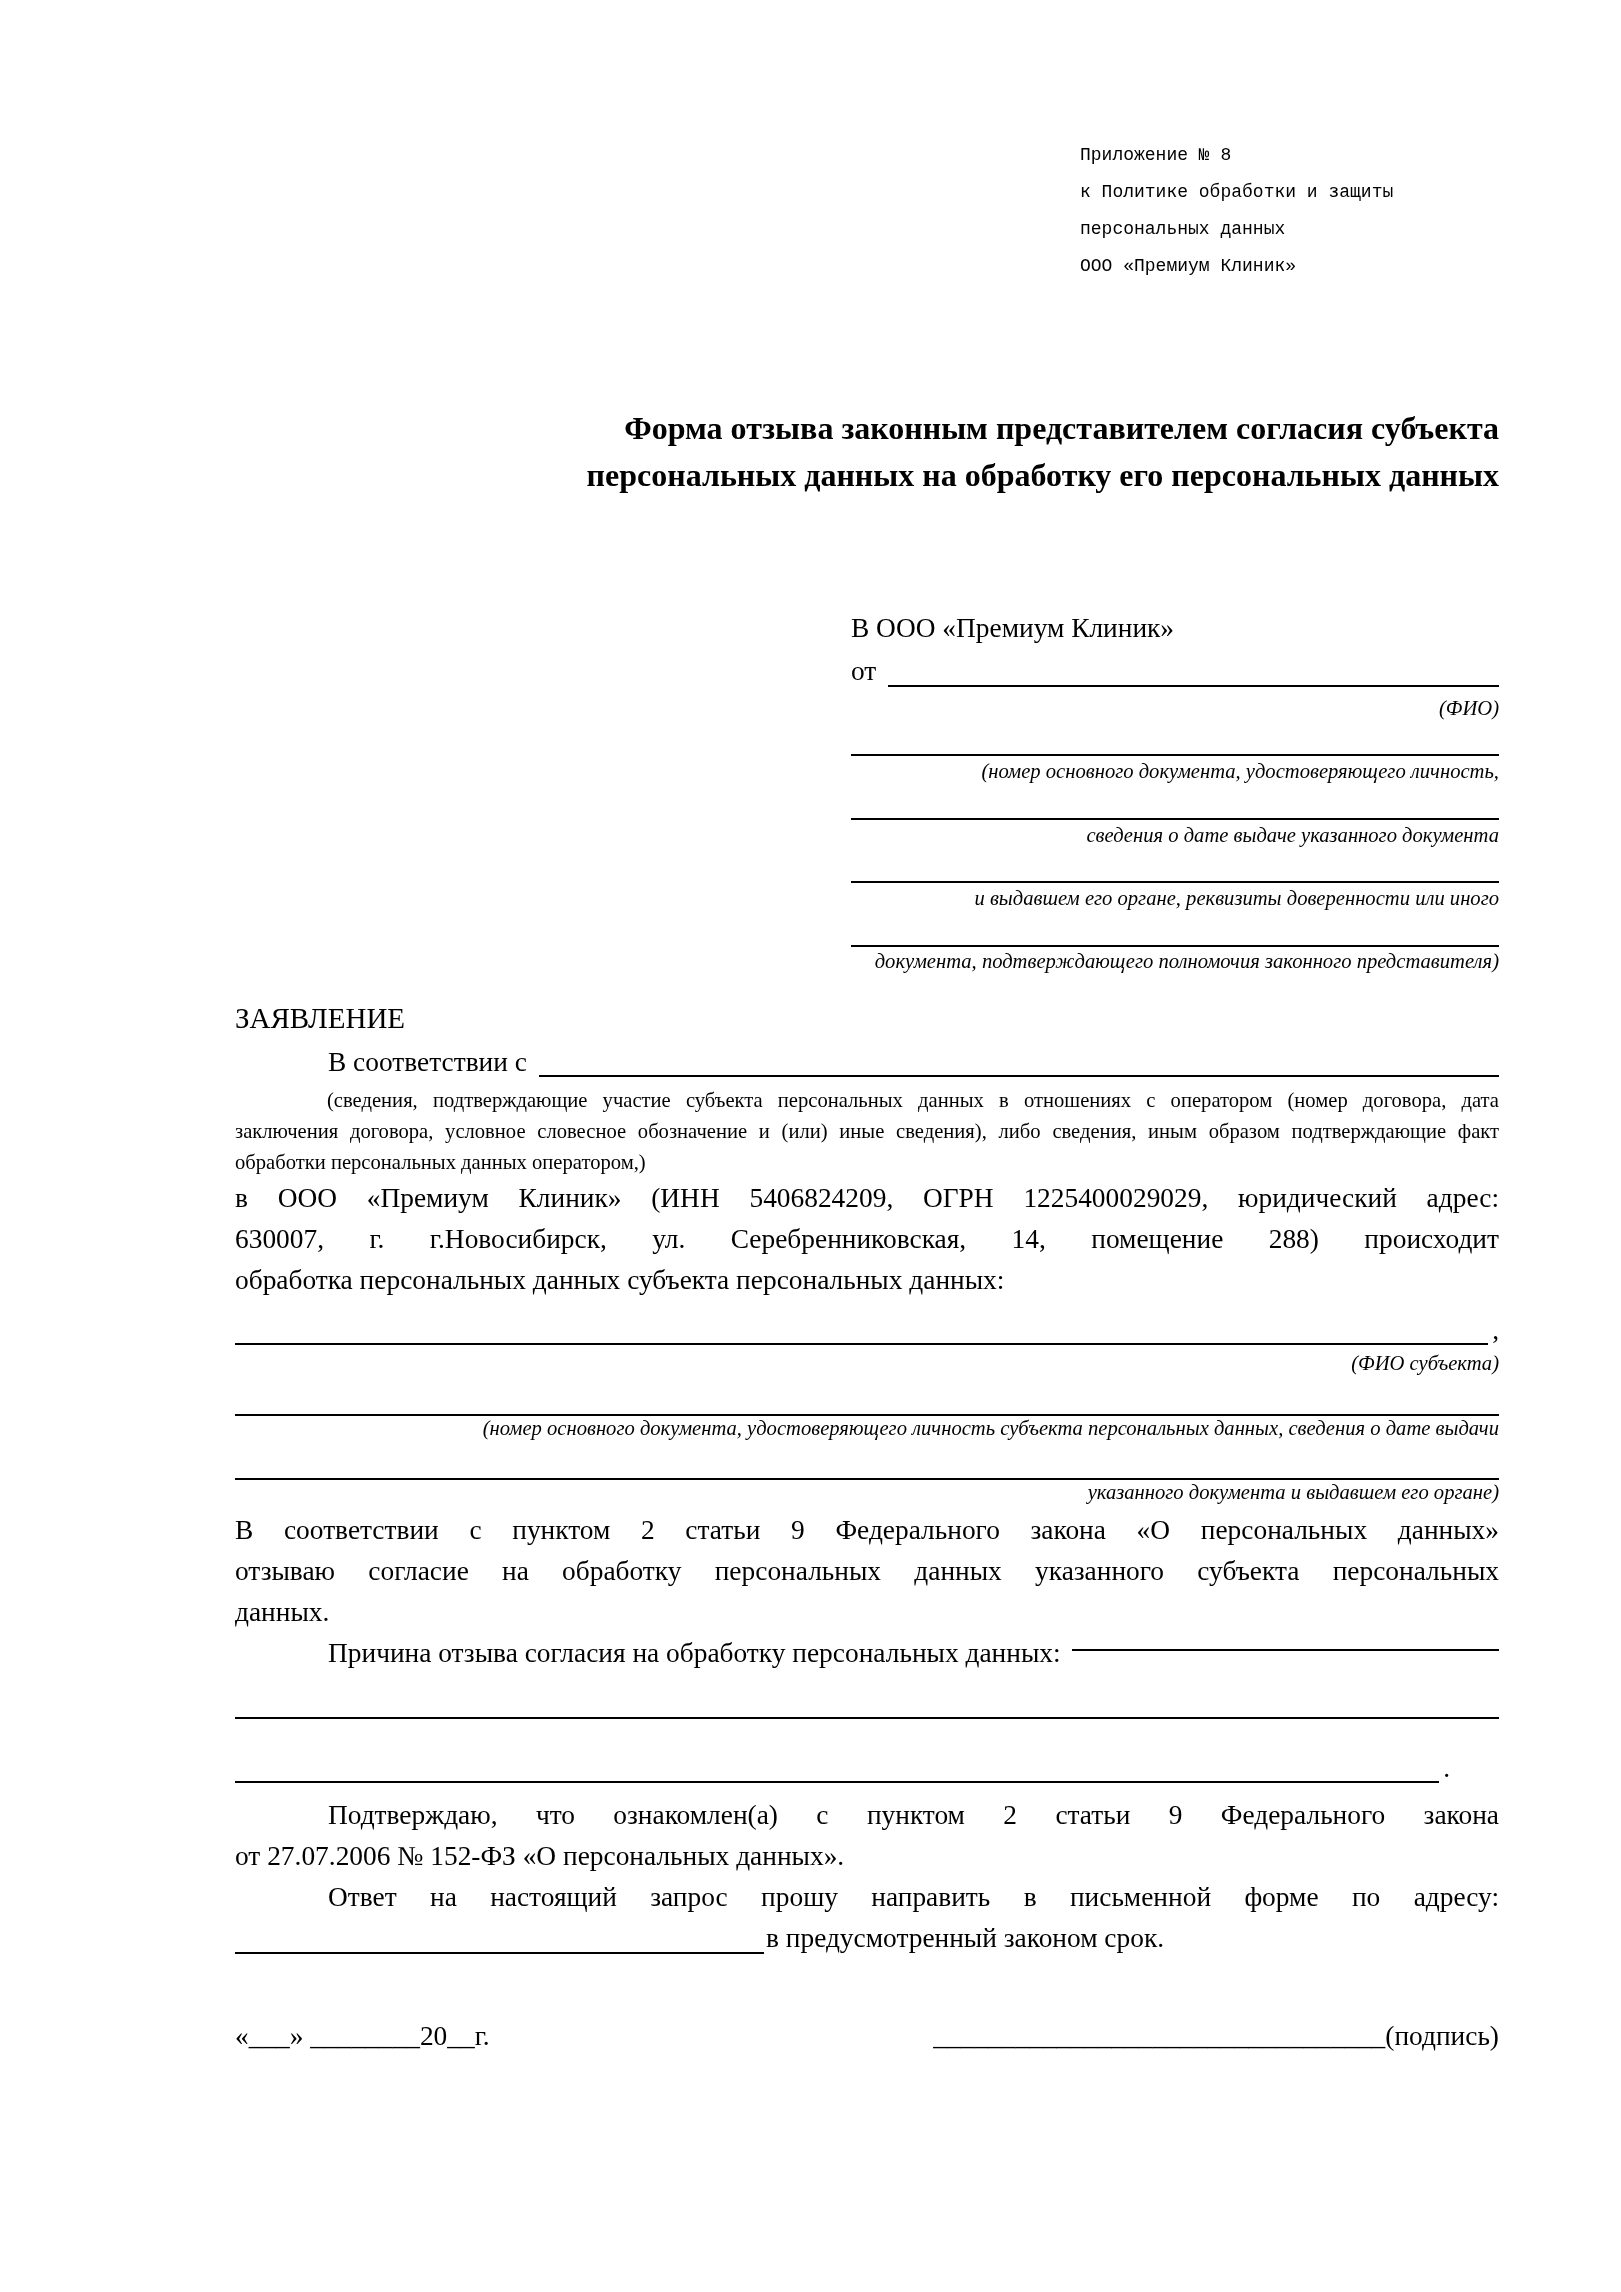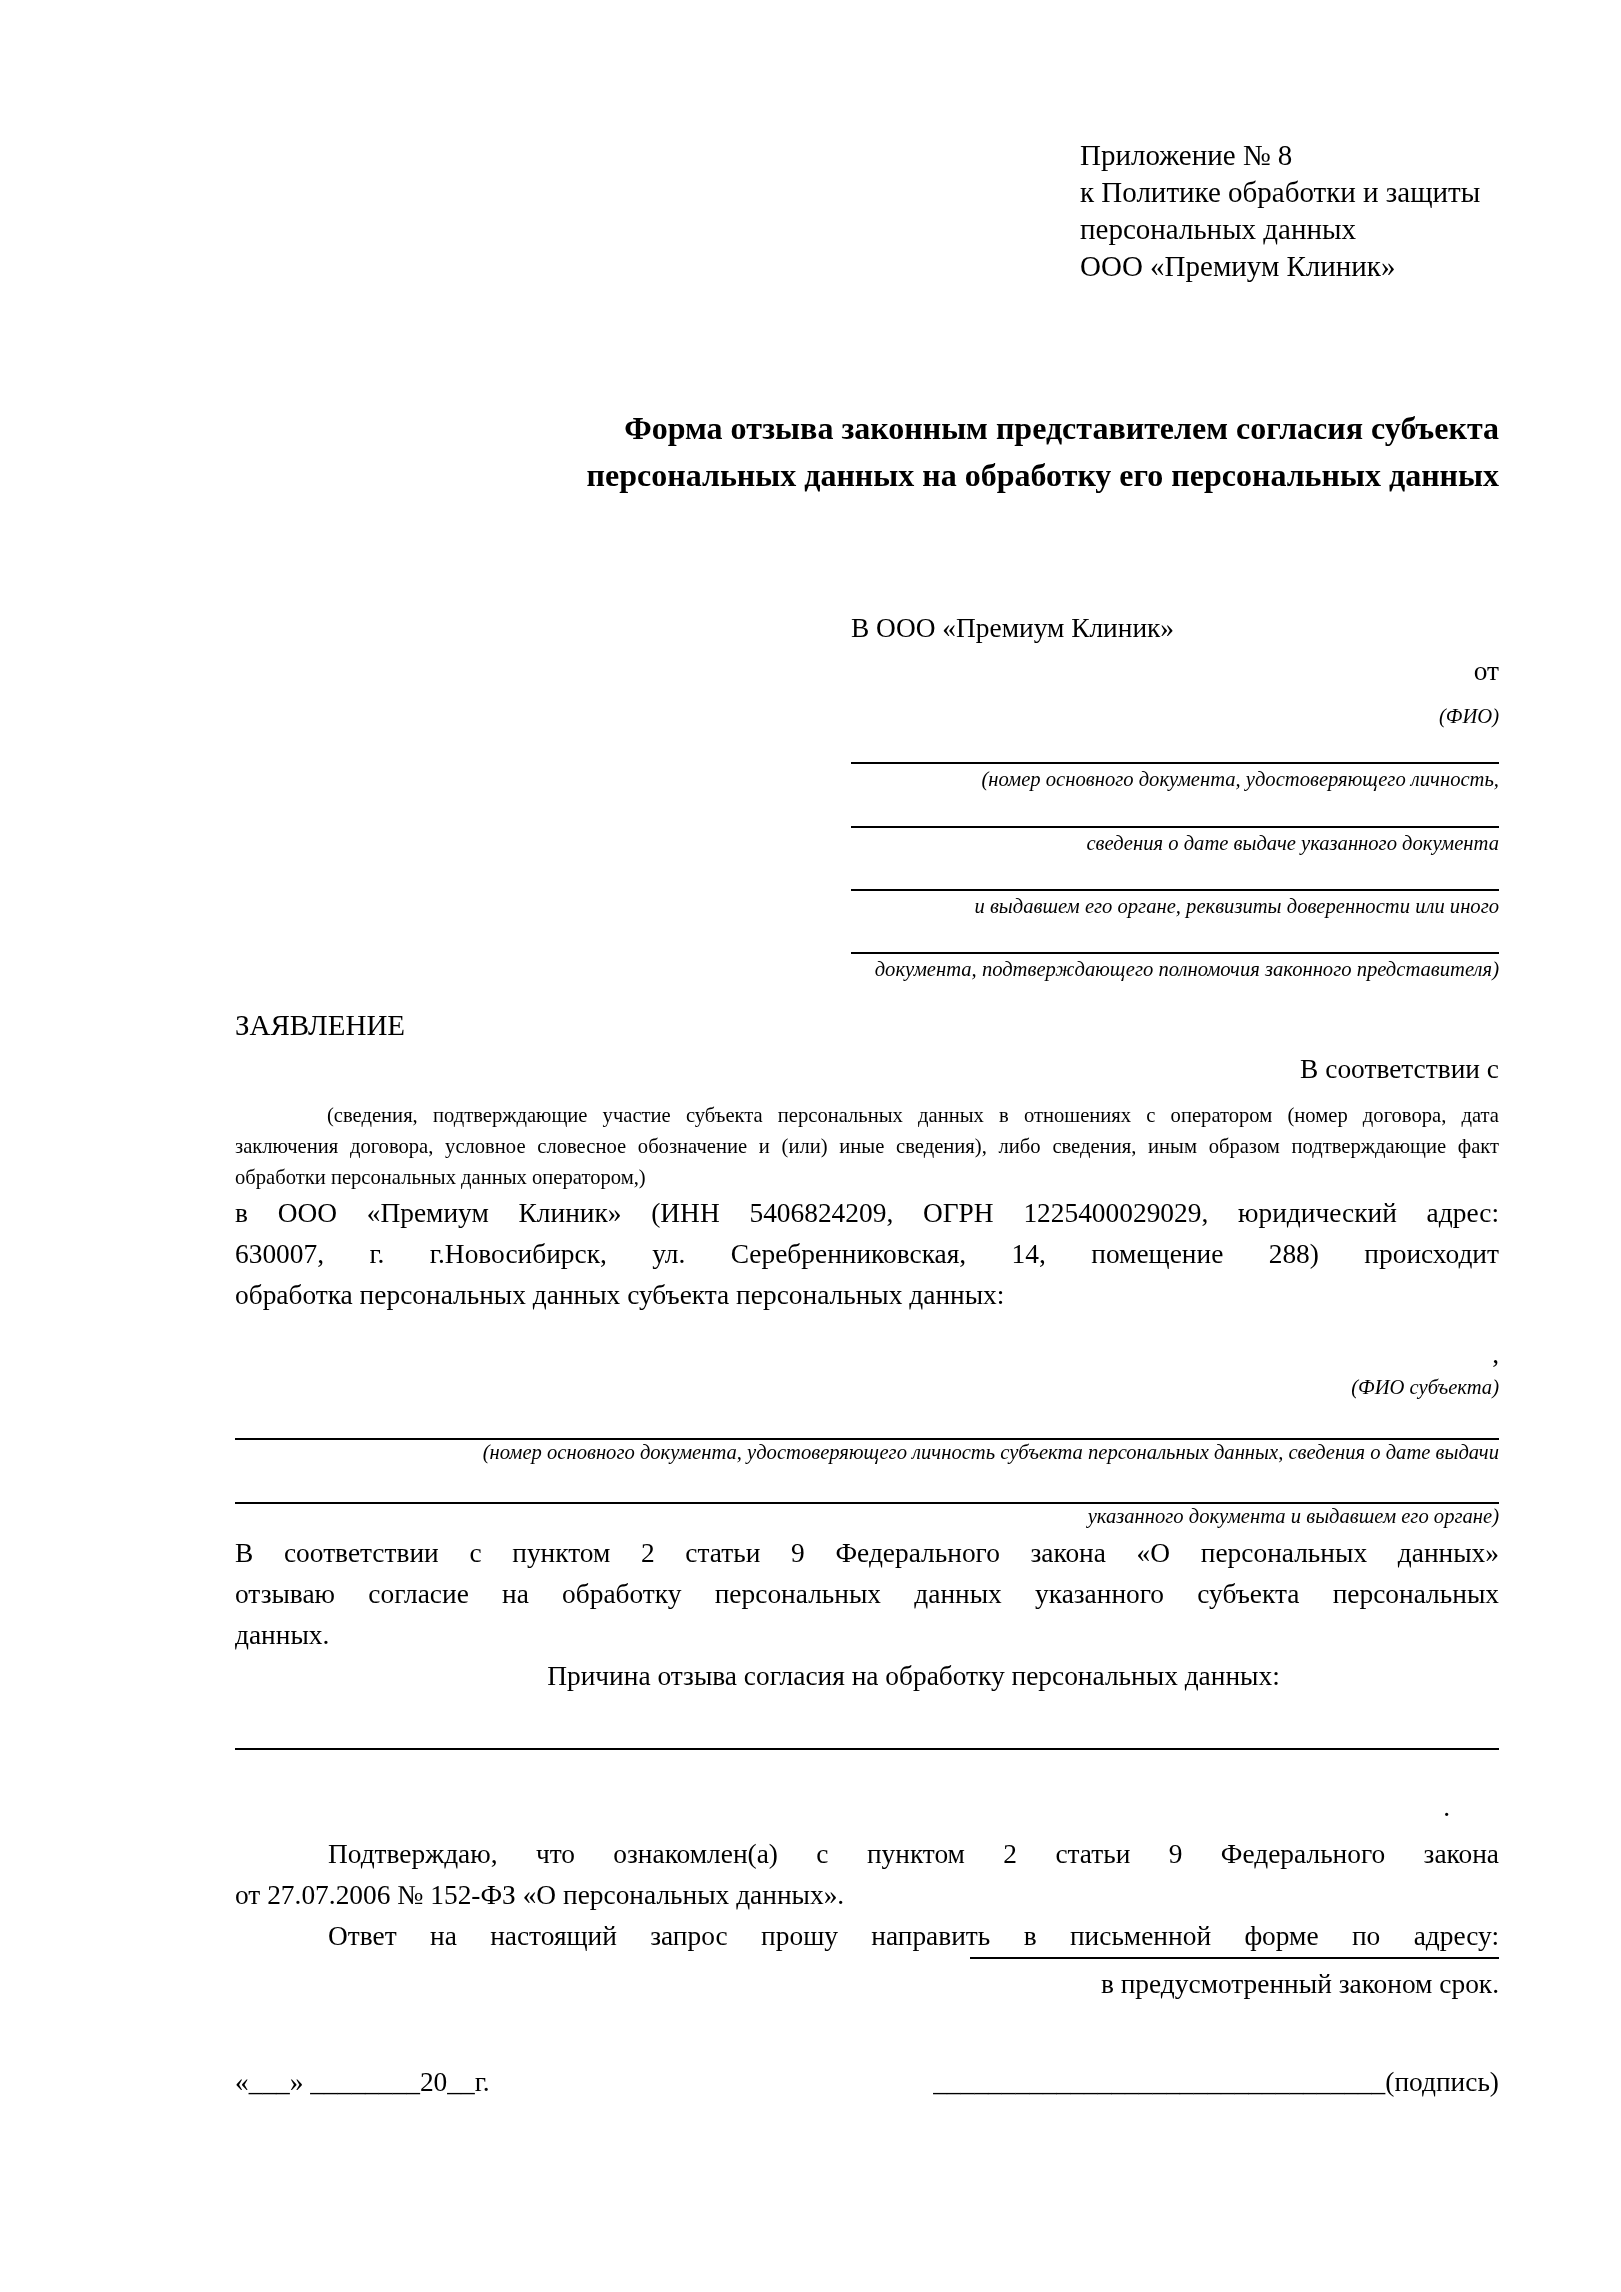--- a/index.html
+++ b/index.html
@@ -9,26 +9,26 @@
     height: 2293px;
     margin: 0 auto;
     background: #ffffff;
     color: #000000;
     font-family: "Liberation Serif", "DejaVu Serif", serif;
     box-sizing: border-box;
     padding: 137px 122px 0 235px;
     overflow: hidden;
   }
   
-  .appendix { margin-left: 845px; font-size: 29px; line-height: 37px; white-space: nowrap; }
+  .appendix { margin-left: 845px; font-size: 18px; line-height: 37px; white-space: nowrap; font-family: Liberation Mono, monospace; }
   
   .doc-title { margin-top: 120px; text-align: right; font-weight: bold; font-size: 32px; line-height: 47px; }
   
   .recipient { margin-top: 108px; margin-left: 616px; font-size: 27.4px; line-height: 43px; }
-  .flexrow { display: flex; align-items: flex-end; flex-direction: column; }
+  .flexrow { display: flex; align-items: flex-end; }
   .rule { flex: 1 1 auto; border-bottom: 2.9px solid #000; margin-bottom: 5.9px; }
   .rule.after-label { margin-left: 11.8px; }
   .hr { border-bottom: 2.9px solid #000; height: 0; }
   .caption { font-size: 20.6px; line-height: 25.5px; }
   .caption.center { text-align: right; font-style: italic; }
   .recipient .caption { margin-top: 2.9px; }
   .blank-pair { margin-top: 33px; }
   
   .statement-heading { margin-top: 21.6px; text-align: left; font-size: 29px; line-height: 43px; }
   .body-line { font-size: 27.4px; line-height: 41px; }

